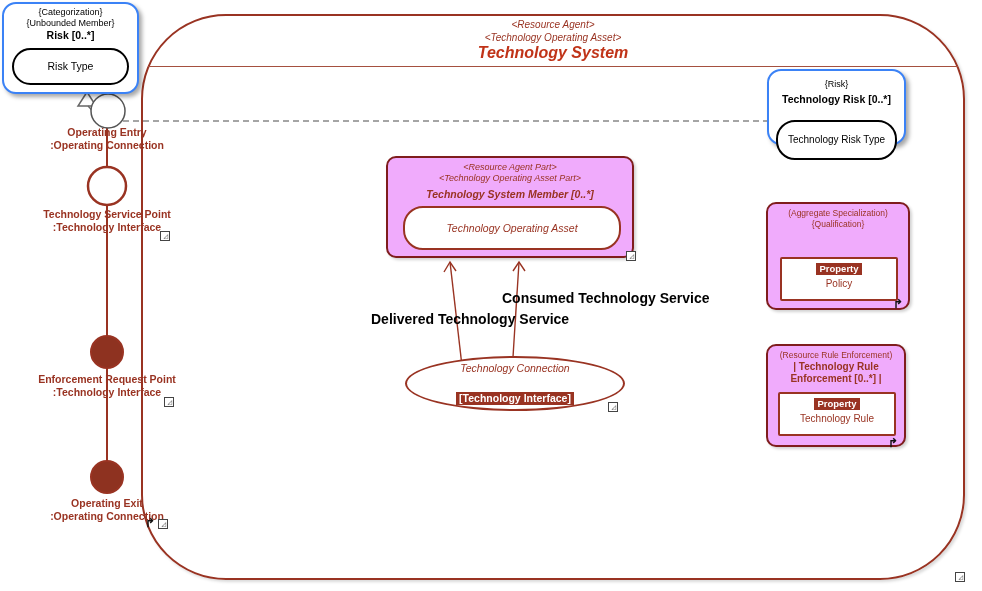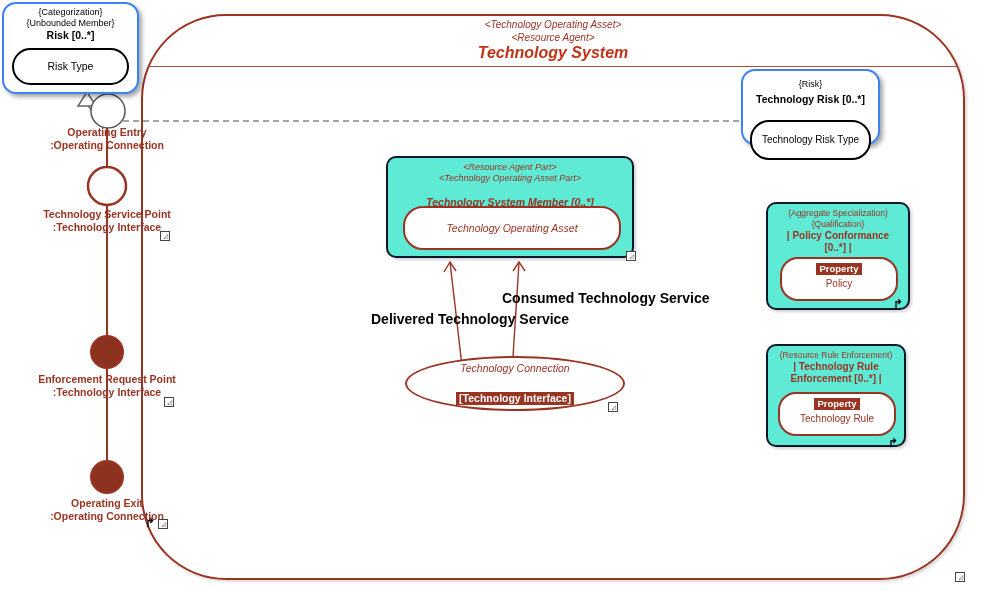--- a/index.html
+++ b/index.html
@@ -18,46 +18,46 @@
 
   .boundary { border:2px solid #993322; border-radius:85px; box-shadow:2px 2px 3px rgba(0,0,0,.15); z-index:1; }
   .separator { border-top:1px solid #a5503f; z-index:1; }
   .header { z-index:1; }
   .header .st { font-size:10px; line-height:13px; }
   .header .sys-title { font-size:16px; line-height:17px; color:#c03318; }
 
   #edges { position:absolute; left:0; top:0; z-index:2; pointer-events:none; }
 
   .node-black { border:2px solid #3b82f6; border-radius:14px; background:#fff; box-shadow:3px 3px 4px rgba(0,0,0,.35); padding-top:3px; z-index:3; }
-  .node-red   { border:2px solid #0f172a; border-radius:10px; background:#5eead4; box-shadow:2px 2px 3px rgba(0,0,0,.18); z-index:3; }
+  .node-red   { border:2px solid #7f1d1d; border-radius:10px; background:#f0abfc; box-shadow:2px 2px 3px rgba(0,0,0,.18); z-index:3; }
   .pill { display:flex; align-items:center; justify-content:center; background:#fff; text-align:center; }
   .pill-black { border:2px solid #000; border-radius:19px; }
   .pill-red   { border:2px solid #993322; border-radius:20px; color:#993322; }
-  .prop-box { border:2px solid #993322; border-radius:18px; background:#fff; display:flex; flex-direction:column; align-items:center; padding-top:4px; gap:3px; }
+  .prop-box { border:2px solid #993322; border-radius:2px; background:#fff; display:flex; flex-direction:column; align-items:center; padding-top:4px; gap:3px; }
   .hl { background:#993322; color:#fff; font-weight:bold; font-size:9.5px; line-height:12px; padding:0 3px; display:inline-block; }
 
   .ellipse { border:2px solid #993322; border-radius:50%; background:#fff; display:flex; flex-direction:column; align-items:center; justify-content:center; gap:17px; z-index:3; }
 
   .edge-label { font-size:14px; font-weight:bold; color:#000; z-index:3; white-space:nowrap; }
   .port-label { font-size:10.5px; line-height:12.5px; font-weight:bold; color:#993322; text-align:center; z-index:3; }
 
   .expand-icon { width:10px; height:10px; border:1px solid #444; background:#fff; color:#222; font-size:6px; line-height:8px;
                  display:flex; align-items:flex-end; justify-content:flex-end; padding-right:1px; z-index:4; }
   .redirect-icon { font-size:12px; line-height:11px; font-weight:bold; color:#111; z-index:4; }
 </style>
 </head>
 <body>
 
 <div id="canvas">
 
   <div class="abs boundary" style="left:141px;top:14px;width:824px;height:566px;"></div>
   <div class="abs separator" style="left:148px;top:66px;width:810px;height:0;"></div>
   <div class="abs header txt-c" style="left:141px;top:18px;width:824px;">
+    <div class="st red it">&lt;Resource Agent&gt;</div>
     <div class="st red it">&lt;Technology Operating Asset&gt;</div>
-    <div class="st red it">&lt;Resource Agent&gt;</div>
     <div class="sys-title b it">Technology System</div>
   </div>
 
   <svg id="edges" width="982" height="591" viewBox="0 0 982 591">
     <line x1="107" y1="96" x2="107" y2="477" stroke="#993322" stroke-width="2"></line>
     <polygon points="87,92 78,106 96,106" fill="#ffffff" stroke="#666666" stroke-width="1.5"></polygon>
     <line x1="88" y1="106" x2="97" y2="116" stroke="#666666" stroke-width="1.2"></line>
     <circle cx="108" cy="111" r="17" fill="#ffffff" stroke="#555555" stroke-width="1.5"></circle>
     <line x1="123" y1="121" x2="767" y2="121" stroke="#888888" stroke-width="1.5" stroke-dasharray="6,4"></line>
     <circle cx="107" cy="186" r="19" fill="#ffffff" stroke="#993322" stroke-width="2.5"></circle>
@@ -71,44 +71,43 @@
 
   <div class="abs node-black" style="left:2px;top:2px;width:137px;height:92px;">
     <div class="sm9 txt-c">{Categorization}</div>
     <div class="sm9 txt-c">{Unbounded Member}</div>
     <div class="t105 b txt-c">Risk [0..*]</div>
     <div class="abs pill pill-black" style="left:8px;top:44px;width:117px;height:37px;">
       <span class="t105">Risk Type</span>
     </div>
   </div>
 
-  <div class="abs node-black" style="left:741px;top:69px;width:139px;height:76px;padding-top:8px;">
+  <div class="abs node-black" style="left:767px;top:69px;width:139px;height:76px;padding-top:8px;">
     <div class="sm9 txt-c">{Risk}</div>
     <div class="t105 b txt-c" style="margin-top:3px;">Technology Risk [0..*]</div>
     <div class="abs pill pill-black" style="left:7px;top:49px;width:121px;height:40px;">
       <span class="t10">Technology Risk Type</span>
     </div>
   </div>
 
   <div class="abs node-red" style="left:386px;top:156px;width:248px;height:102px;padding-top:4px;">
     <div class="sm9 red it txt-c">&lt;Resource Agent Part&gt;</div>
     <div class="sm9 red it txt-c">&lt;Technology Operating Asset Part&gt;</div>
-    <div class="t105 red b it txt-c" style="margin-top:12px;">Technology System Member [0..*]</div>
+    <div class="t105 red b it txt-c" style="margin-top:4px;">Technology System Member [0..*]</div>
     <div class="abs pill pill-red" style="left:15px;top:48px;width:218px;height:44px;">
       <span class="t105 it">Technology Operating Asset</span>
     </div>
   </div>
   <div class="abs expand-icon" style="left:626px;top:251px;">
       <span>◿</span>
     </div>
 
   <div class="abs node-red" style="left:766px;top:202px;width:144px;height:108px;padding-top:4px;">
     <div class="sm85 red txt-c">(Aggregate Specialization)</div>
     <div class="sm85 red txt-c">{Qualification}</div>
-    <div class="t10 red b txt-c" style="padding:0 8px;">| Policy Conformance [0..*] |</div>
     <div class="abs prop-box" style="left:12px;top:53px;width:118px;height:44px;">
       <span class="hl">Property</span>
       <span class="t10 red">Policy</span>
     </div>
   </div>
   <div class="abs redirect-icon" style="left:893px;top:299px;"><span>↱</span></div>
 
   <div class="abs node-red" style="left:766px;top:344px;width:140px;height:103px;padding-top:4px;">
     <div class="sm85 red txt-c">(Resource Rule Enforcement)</div>
     <div class="t10 red b txt-c" style="padding:0 10px;">| Technology Rule Enforcement [0..*] |</div>

